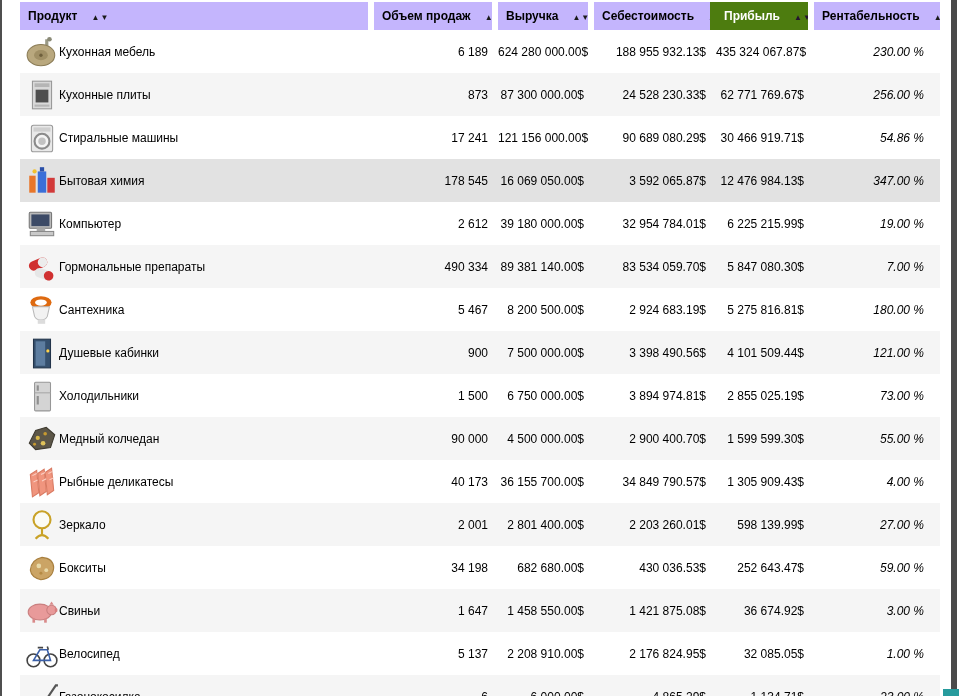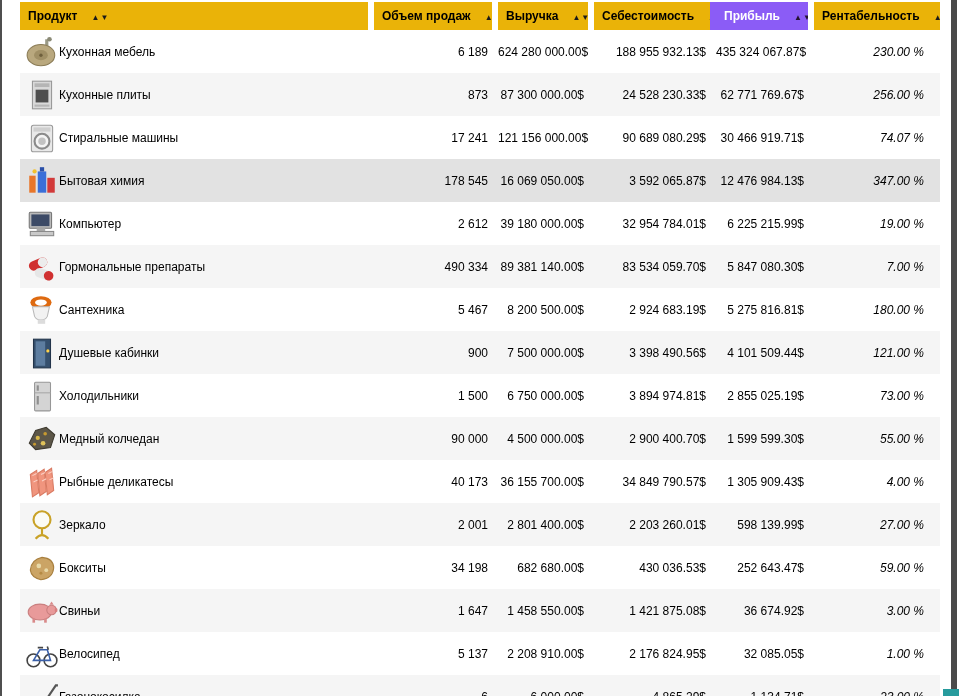--- a/index.html
+++ b/index.html
@@ -13,26 +13,26 @@
   .edge-left{position:absolute;left:0;top:0;width:2px;height:696px;background:#4f4f4f;}
   .edge-right{position:absolute;right:8px;top:0;width:6px;height:696px;background:#4a4a4a;z-index:2;}
   .accent-teal{position:absolute;right:6px;bottom:0;width:16px;height:7px;background:#279b9d;z-index:3;}
 
   table{border-collapse:separate;border-spacing:0;table-layout:fixed;
         width:920px;margin:2px 0 0 20px;}
   col.c1{width:348px;} col.c2{width:124px;} col.c3{width:96px;}
   col.c4{width:122px;} col.c5{width:98px;}  col.c6{width:132px;}
 
   th{
-    height:28px;background:#eab308;text-align:left;font-weight:bold;
+    height:28px;background:#c4b5fd;text-align:left;font-weight:bold;
     padding:0 6px 0 8px;white-space:nowrap;overflow:hidden;
     background-clip:padding-box;vertical-align:middle;font-size:12px;
   }
   th + th{border-left:6px solid transparent;}
-  th.hl{background:#8b5cf6;color:#ffffff;}
+  th.hl{background:#4d7c0f;color:#ffffff;}
   .sorters{margin-left:14px;letter-spacing:1px;}
   .arr{font-size:8px;color:#1a1a1a;cursor:pointer;}
   th.hl .arr{color:#241430;}
 
   td{
     height:39px;vertical-align:middle;white-space:nowrap;overflow:hidden;
     background-clip:padding-box;
     border-top:2px solid transparent;border-bottom:2px solid transparent;
     padding:0;
   }
@@ -249,21 +249,21 @@
             <svg class="picon">
               <use href="#washing-machine-icon"></use>
             </svg>
             <span>Стиральные машины</span>
           </div>
         </td>
         <td class="num"><span>17 241</span></td>
         <td class="num"><span>121 156 000.00</span><span>$</span></td>
         <td class="num"><span>90 689 080.29</span><span>$</span></td>
         <td class="num"><span>30 466 919.71</span><span>$</span></td>
-        <td class="pct"><span>74.07 %</span></td>
+        <td class="pct"><span>54.86 %</span></td>
       </tr>
 
       <tr class="selected">
         <td class="c-prod">
           <div class="prodwrap">
             <svg class="picon">
               <use href="#household-chemicals-icon"></use>
             </svg>
             <span>Бытовая химия</span>
           </div>

